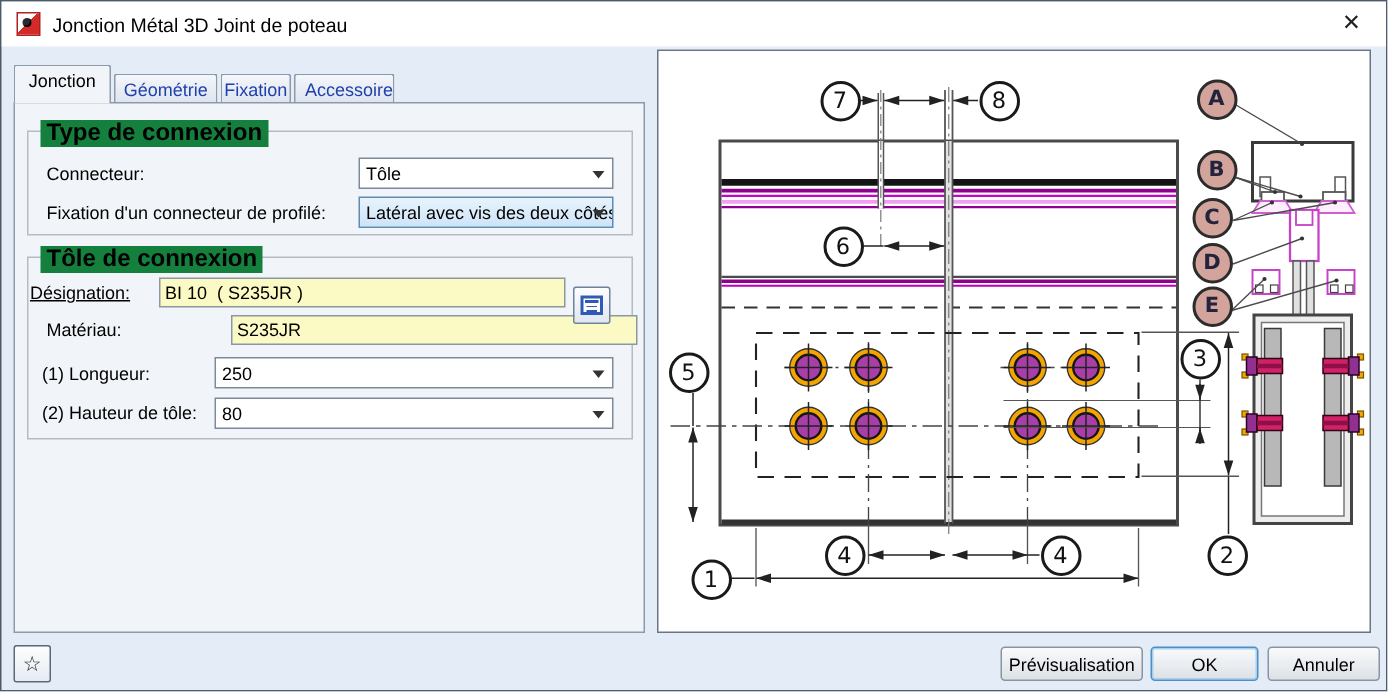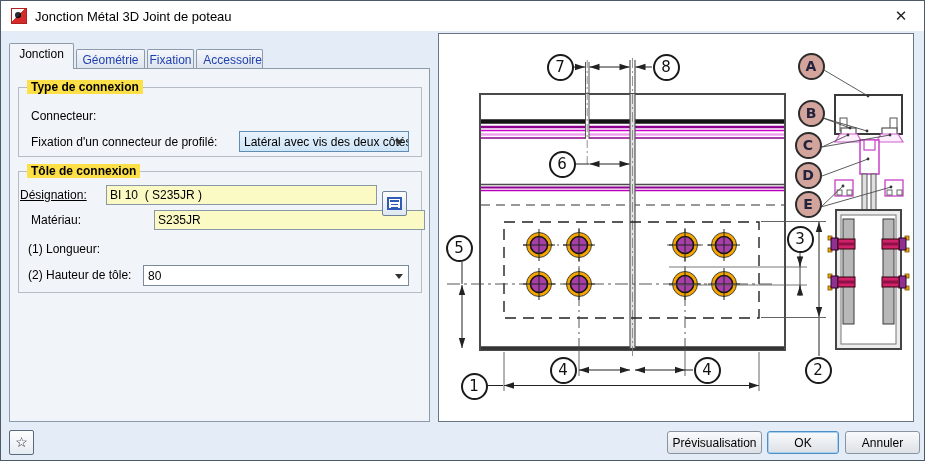--- a/index.html
+++ b/index.html
@@ -28,22 +28,22 @@
   
   .tab { position:absolute; border:1px solid #8d9aa9; border-bottom:none; font-size:12px;
          text-align:center; background:linear-gradient(#f4f7fb,#dde4ee); color:#1f3fae;
          border-radius:2px 2px 0 0; padding-top:3px; }
   .tab.active { background:#f1f4f8; color:#000; z-index:3; }
   .tabpage {
     position:absolute; left:8px; top:67px; width:421px; height:354px;
     background:#f1f4f8; border:1px solid #8d9aa9; z-index:2;
   }
   .group { position:absolute; border:1px solid #b4bcc6; }
-  .group-label { position:absolute; top:-8px; left:8px; background:#fde047; padding:0 4px;
-                 font-size:12px; font-weight:bold; color:#000; white-space:nowrap; }
+  .group-label { position:absolute; top:-8px; left:8px; background:#15803d; padding:0 4px;
+                 font-size:16px; font-weight:bold; color:#000; white-space:nowrap; }
   .lbl { position:absolute; font-size:12px; color:#000; white-space:nowrap; }
   .combo {
     position:absolute; height:21px; background:#fff; border:1px solid #7a8a9a;
     font-size:12px; padding:3px 18px 0 4px; white-space:nowrap; overflow:hidden;
   }
   .combo.focus { background:linear-gradient(#e8f3fd,#cde4f7); border-color:#5f8cb3; }
   .combo .arrow {
     position:absolute; right:5px; top:8px; width:0; height:0;
     border-left:4px solid transparent; border-right:4px solid transparent; border-top:5px solid #333;
   }
@@ -105,20 +105,24 @@
   <div class="tab active" style="left:8px; top:42px; width:65px; height:26px;">Jonction</div>
   <div class="tab" style="left:75px; top:48px; width:69px; height:20px;">Géométrie</div>
   <div class="tab" style="left:146px; top:48px; width:47px; height:20px;">Fixation</div>
   <div class="tab" style="left:195px; top:48px; width:67px; height:20px;text-align:right;">Accessoire</div>
 
   <div class="tabpage">
 
     <div class="group" style="left:8px; top:18px; width:404px; height:70px;">
       <span class="group-label">Type de connexion</span>
       <span class="lbl" style="left:12px; top:21px;">Connecteur:</span>
+      <div class="combo" style="left:220px; top:17px; width:170px;">
+        <span>Tôle</span>
+        <span class="arrow"></span>
+      </div>
       <span class="lbl" style="left:12px; top:47px;">Fixation d'un connecteur de profilé:</span>
       <div class="combo focus" style="left:220px; top:43px; width:170px;">
         <span>Latéral avec vis des deux côtés</span>
         <span class="arrow"></span>
       </div>
     </div>
 
     <div class="group" style="left:8px; top:102px; width:404px; height:122px;">
       <span class="group-label">Tôle de connexion</span>
 
@@ -126,20 +130,24 @@
       <input class="yfield" style="left: 87px; top: 13px; width: 271px;" value="BI 10  ( S235JR )">
 
       <span class="lbl" style="left:12px; top:41px;">Matériau:</span>
       <input class="yfield" style="left: 87px; top: 38px; width: 271px; margin-left: 48px;" value="S235JR">
 
       <div class="browse-btn" style="left:363px; top:19px;">
         <span class="browse-glyph"></span>
       </div>
 
       <span class="lbl" style="left:9px; top:70px;">(1)  Longueur:</span>
+      <div class="combo" style="left:124px; top:66px; width:266px;">
+        <span>250</span>
+        <span class="arrow"></span>
+      </div>
 
       <span class="lbl" style="left:9px; top:96px;">(2)  Hauteur de tôle:</span>
       <div class="combo" style="left:124px; top:93px; width:266px;">
         <span>80</span>
         <span class="arrow"></span>
       </div>
     </div>
   </div>
 
   <div class="preview-panel">

